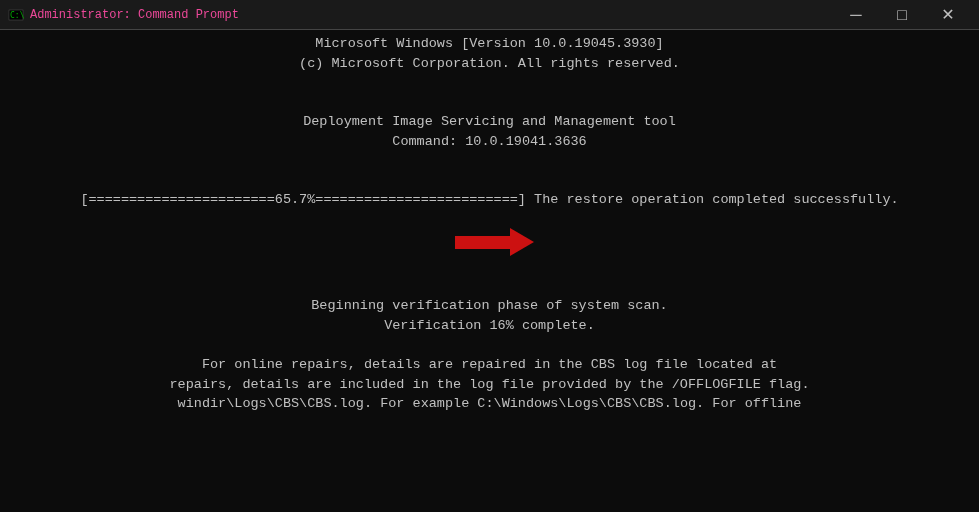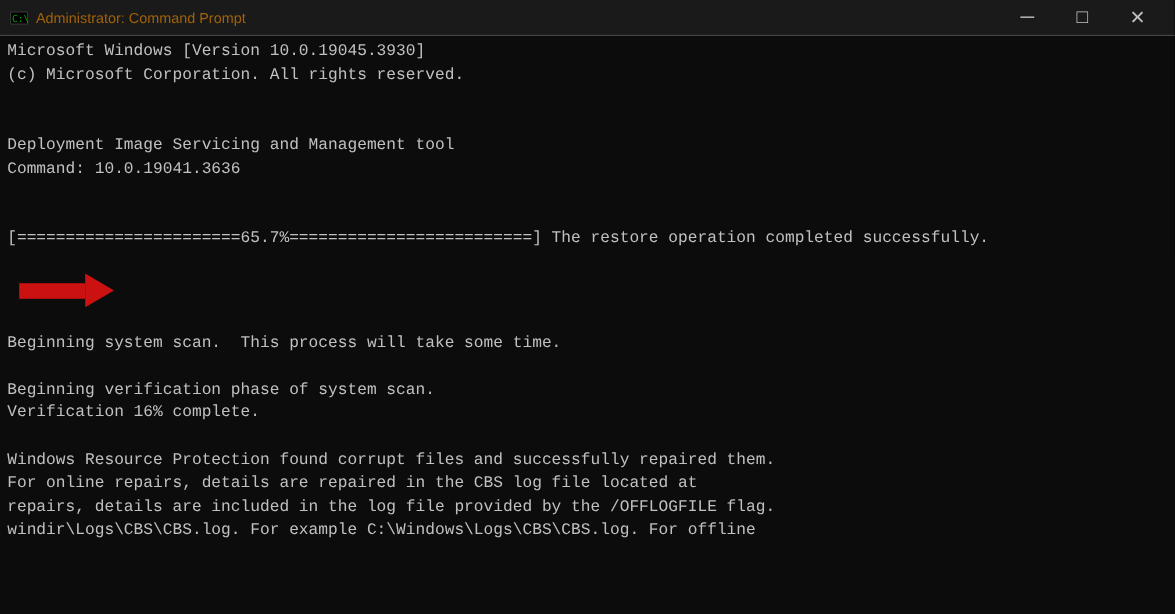--- a/index.html
+++ b/index.html
@@ -29,23 +29,23 @@
       align-items: center;
       gap: 6px;
     }
 
     .title-bar-icon {
       width: 16px;
       height: 16px;
     }
 
     .title-bar-title {
-      color: #a16207;
+      color: #ec4899;
       font-size: 12px;
-      font-family: Liberation Sans, sans-serif;
+      font-family: Liberation Mono, monospace;
     }
 
     .title-bar-controls {
       display: flex;
       gap: 0;
     }
 
     .title-btn {
       width: 46px;
       height: 30px;
@@ -58,20 +58,21 @@
       align-items: center;
       justify-content: center;
       font-family: 'Segoe UI', Arial, sans-serif;
     }
 
     .console-body {
       background: #0c0c0c;
       padding: 4px 6px;
       height: calc(512px - 30px);
       overflow: hidden;
+      text-align: center;
     }
 
     .line {
       line-height: 1.45;
       white-space: pre;
       color: #c0c0c0;
     }
 
     .line-empty {
       height: 19.5px;
@@ -126,25 +127,23 @@
     <div class="line line-empty"></div>
     <div class="line line-empty"></div>
     <div class="line">Deployment Image Servicing and Management tool</div>
     <div class="line">Command: 10.0.19041.3636</div>
     <div class="line line-empty"></div>
     <div class="line line-empty"></div>
     <div class="line">[=======================65.7%=========================] The restore operation completed successfully.</div>
     <div class="line line-empty"></div>
     <div class="line"><span class="arrow-wrapper"><span class="arrow-shaft"></span><span class="arrow-head"></span></span></div>
     <div class="line line-empty"></div>
-    <div class="line">Beginning system scan.  This process will take some time.</div>
     <div class="line line-empty"></div>
     <div class="line">Beginning verification phase of system scan.</div>
     <div class="line">Verification 16% complete.</div>
     <div class="line line-empty"></div>
-    <div class="line">Windows Resource Protection found corrupt files and successfully repaired them.</div>
     <div class="line">For online repairs, details are repaired in the CBS log file located at</div>
     <div class="line">repairs, details are included in the log file provided by the /OFFLOGFILE flag.</div>
     <div class="line">windir\Logs\CBS\CBS.log. For example C:\Windows\Logs\CBS\CBS.log. For offline</div>
     <div class="line line-empty"></div>
 
   </div>
 </div>
 
 </body></html>

